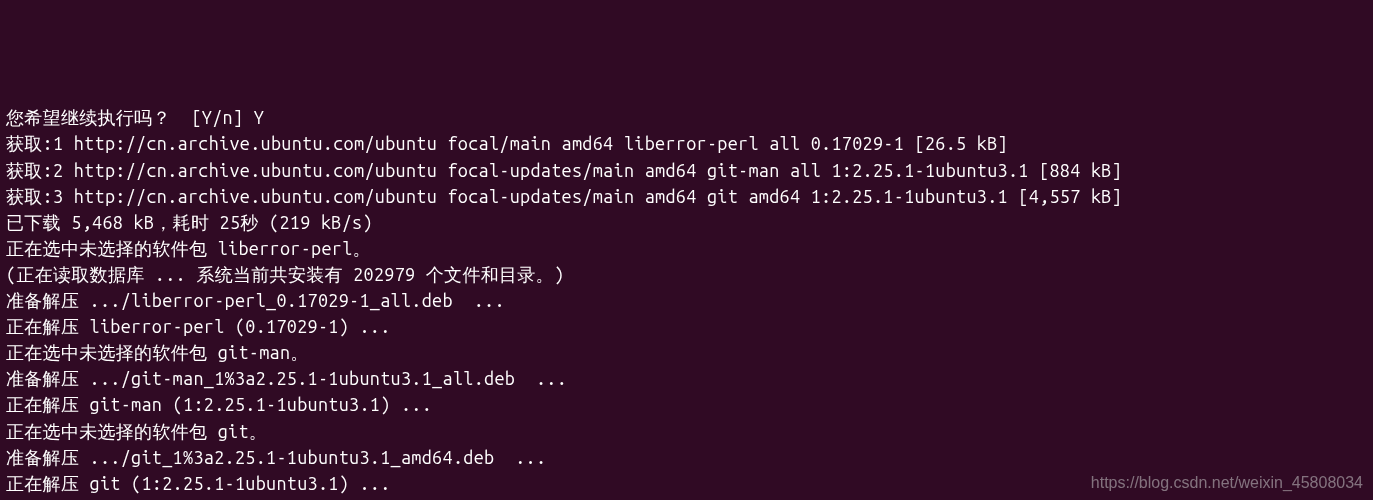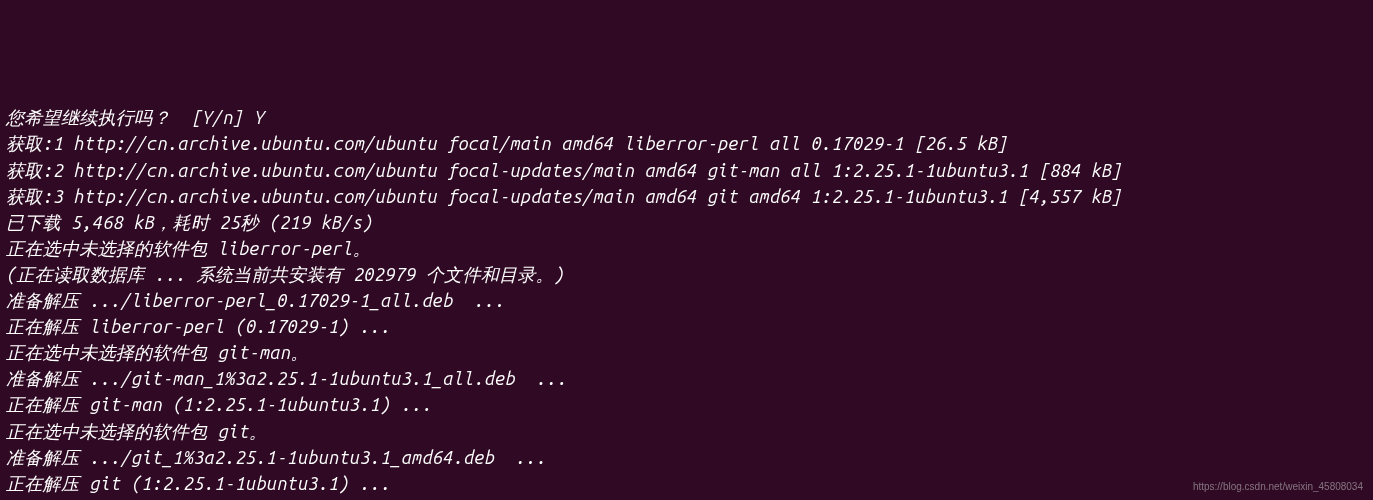--- a/index.html
+++ b/index.html
@@ -16,29 +16,28 @@
       width: 1373px;
       height: 500px;
       overflow: hidden;
       padding: 0 6px;
       position: relative;
       white-space: pre;
       letter-spacing: 0.3px;
     }
     .terminal-line {
       display: block;
-      font-style: italic;
     }
     .watermark {
       position: absolute;
       bottom: 6px;
       right: 10px;
       color: rgba(200, 200, 200, 0.55);
       font-family: Arial, sans-serif;
-      font-size: 10px;
+      font-size: 16px;
       letter-spacing: 0;
       white-space: nowrap;
     }
   </style>
 </head>
 <body>
 
 
 
 <div id="terminal-container"><span class="terminal-line">您希望继续执行吗？  [Y/n] Y</span><span class="terminal-line">获取:1 http://cn.archive.ubuntu.com/ubuntu focal/main amd64 liberror-perl all 0.17029-1 [26.5 kB]</span><span class="terminal-line">获取:2 http://cn.archive.ubuntu.com/ubuntu focal-updates/main amd64 git-man all 1:2.25.1-1ubuntu3.1 [884 kB]</span><span class="terminal-line">获取:3 http://cn.archive.ubuntu.com/ubuntu focal-updates/main amd64 git amd64 1:2.25.1-1ubuntu3.1 [4,557 kB]</span><span class="terminal-line">已下载 5,468 kB，耗时 25秒 (219 kB/s)</span><span class="terminal-line">正在选中未选择的软件包 liberror-perl。</span><span class="terminal-line">(正在读取数据库 ... 系统当前共安装有 202979 个文件和目录。)</span><span class="terminal-line">准备解压 .../liberror-perl_0.17029-1_all.deb  ...</span><span class="terminal-line">正在解压 liberror-perl (0.17029-1) ...</span><span class="terminal-line">正在选中未选择的软件包 git-man。</span><span class="terminal-line">准备解压 .../git-man_1%3a2.25.1-1ubuntu3.1_all.deb  ...</span><span class="terminal-line">正在解压 git-man (1:2.25.1-1ubuntu3.1) ...</span><span class="terminal-line">正在选中未选择的软件包 git。</span><span class="terminal-line">准备解压 .../git_1%3a2.25.1-1ubuntu3.1_amd64.deb  ...</span><span class="terminal-line">正在解压 git (1:2.25.1-1ubuntu3.1) ...</span><span class="terminal-line">正在设置 liberror-perl (0.17029-1) ...</span></div>

